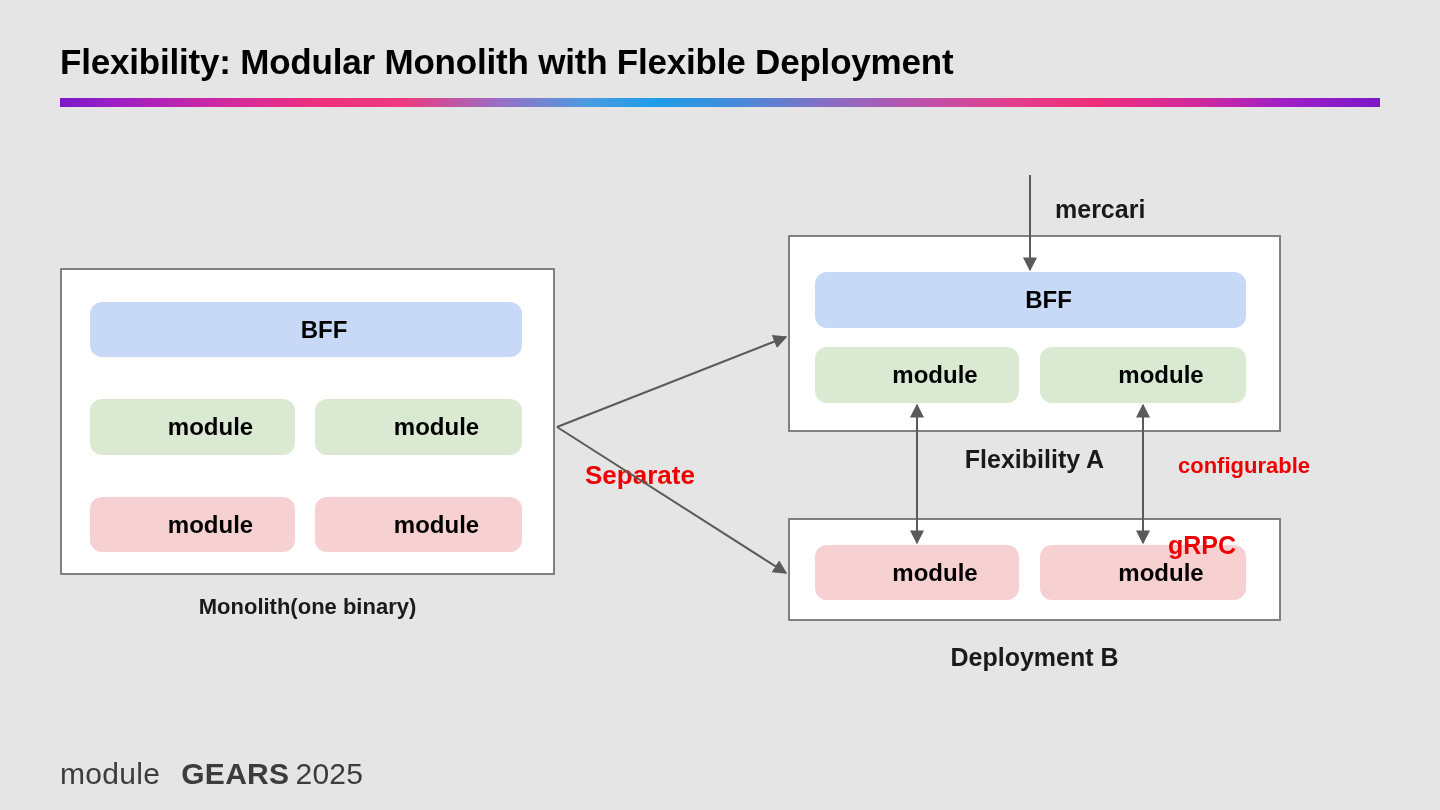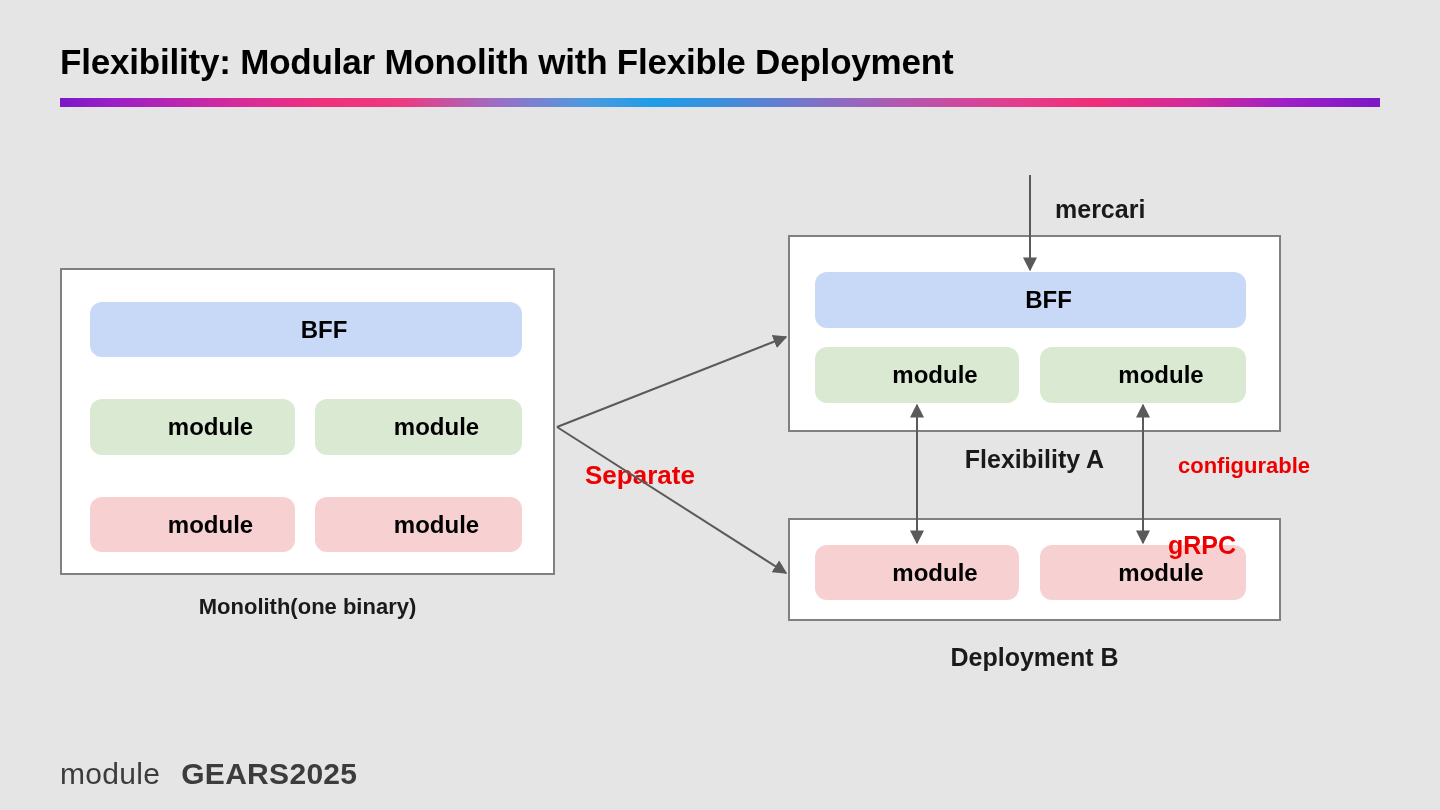--- a/index.html
+++ b/index.html
@@ -116,21 +116,21 @@
     position: absolute;
     left: 60px;
     top: 757px;
     font-size: 30px;
     color: #3C3C3C;
     letter-spacing: 0.3px;
     white-space: nowrap;
   }
   #footer-logo .lg-mercari { font-weight: 400; }
   #footer-logo .lg-gears   { font-weight: bold; margin-left: 21px; }
-  #footer-logo .lg-year    { font-weight: 700; margin-left: 0; }
+  #footer-logo .lg-year    { font-weight: 400; margin-left: 6px; }
 </style>
 </head>
 <body>
 
 <div id="slide">
 
   <div id="slide-title">Flexibility: Modular Monolith with Flexible Deployment</div>
   <div id="title-rule"></div>
 
   <div class="container-box" style="left:60px; top:268px; width:495px; height:307px;"></div>

